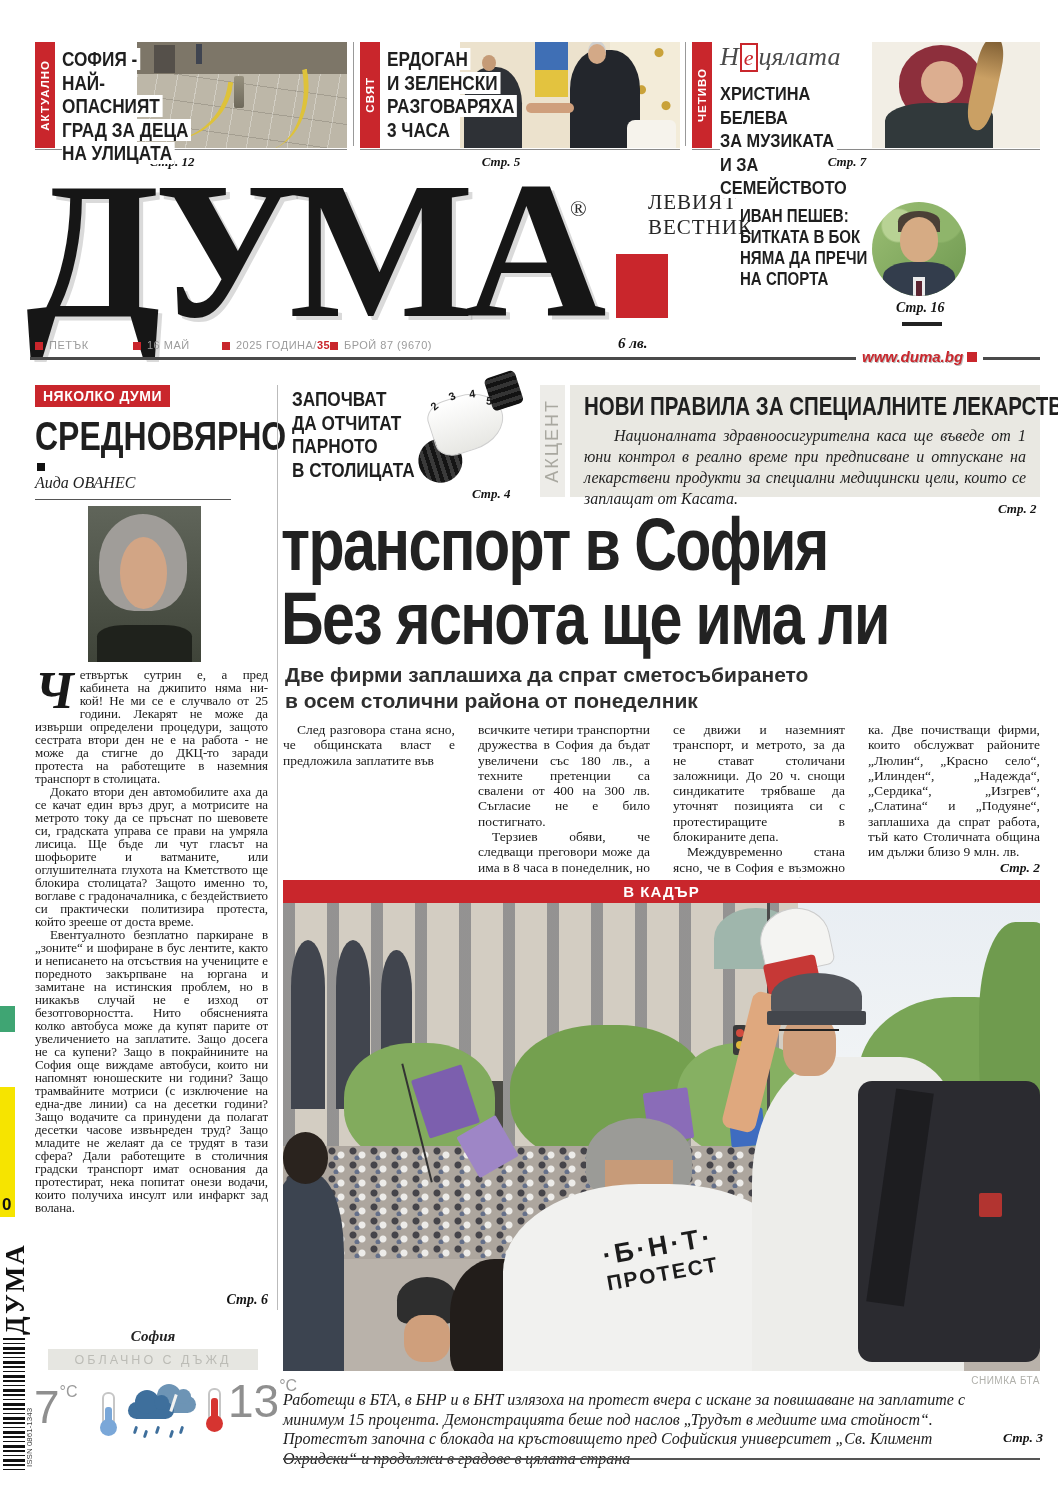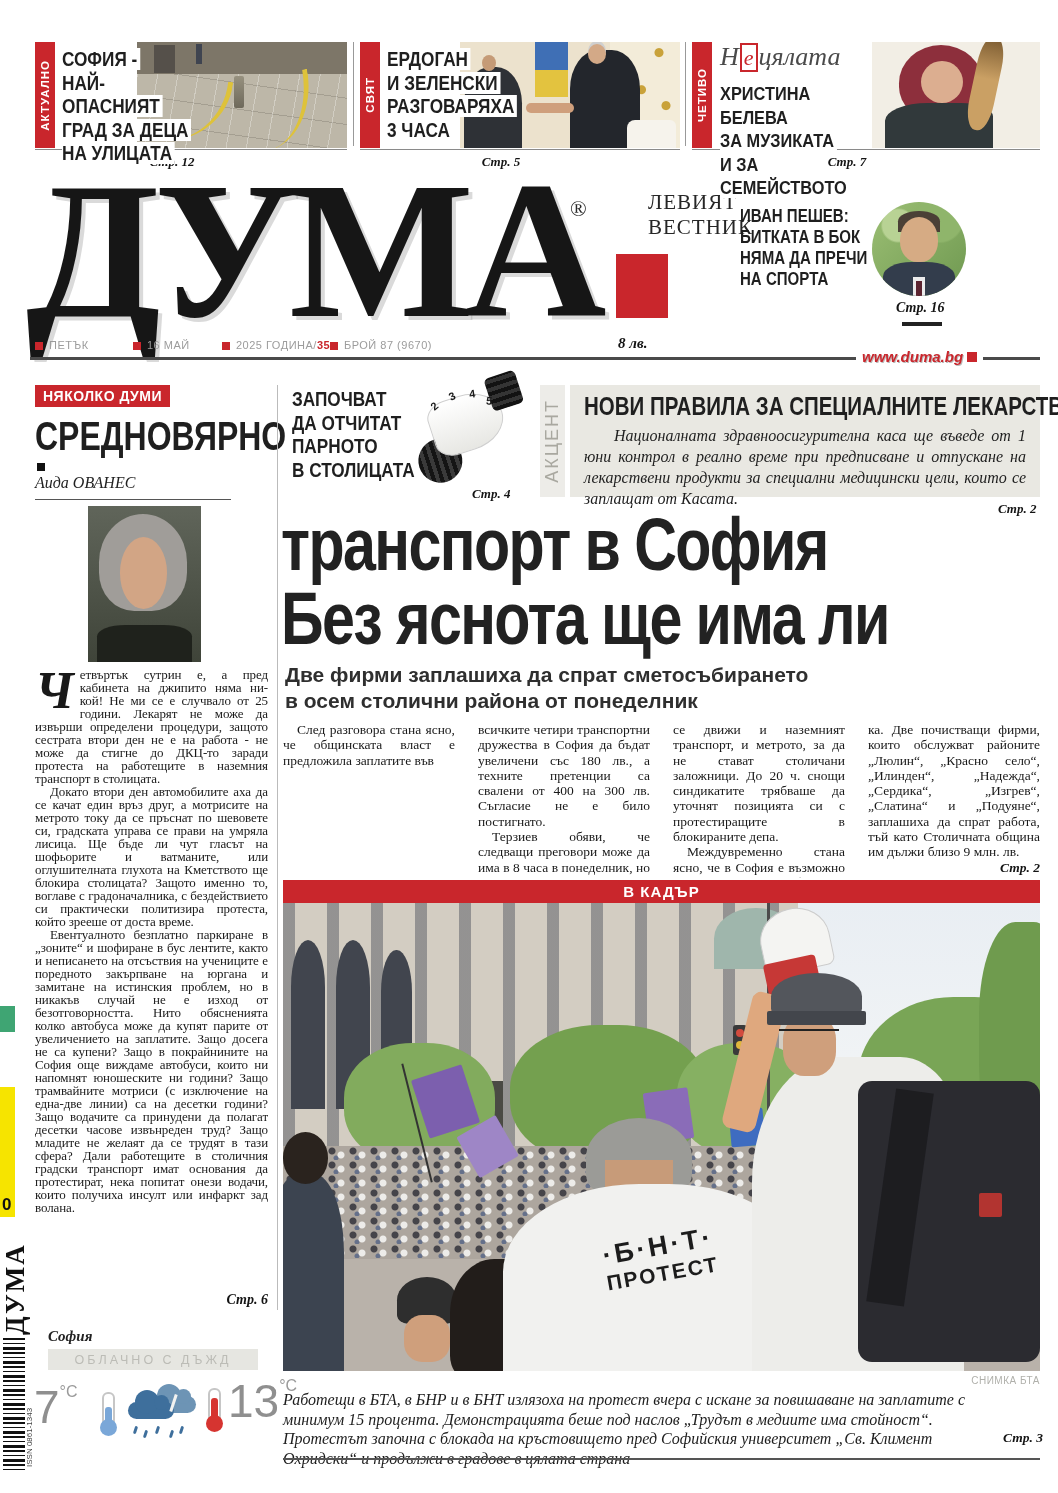--- a/index.html
+++ b/index.html
@@ -154,21 +154,21 @@
     <div class="sh" style="left:44%;bottom:0;width:12%;height:20%;background:#ececec;"></div>
     <div class="sh" style="left:47%;bottom:0;width:6%;height:16%;background:#5c2430;"></div>
   </div>
   <div class="abs pageref" style="left:896px;top:300px;font-size:14px;">Стр. 16</div>
   <div class="abs" style="left:902px;top:322px;width:40px;height:4px;background:#222;"></div>
 
   <span class="dl-item" style="left:35px;"><i class="dlsq"></i><span>ПЕТЪК</span></span>
   <span class="dl-item" style="left:133px;"><i class="dlsq"></i><span>16 МАЙ</span></span>
   <span class="dl-item" style="left:222px;"><i class="dlsq"></i><span>2025 ГОДИНА/</span><span style="color:var(--red);font-weight:bold;">35</span></span>
   <span class="dl-item" style="left:330px;"><i class="dlsq"></i><span>БРОЙ 87 (9670)</span></span>
-  <span class="abs serif" style="left:618px;top:335px;font-weight:bold;font-style:italic;font-size:15px;color:#111;">8 лв.</span>
+  <span class="abs serif" style="left:618px;top:335px;font-weight:bold;font-style:italic;font-size:15px;color:#111;">6 лв.</span>
 
   <div class="abs" style="left:30px;top:357px;width:1010px;height:3px;background:#4a4a4a;"></div>
   <span class="abs" style="left:856px;top:348px;background:#fff;padding:0 6px;font-weight:bold;font-style:italic;font-size:15px;color:var(--red);text-shadow:1px 1px 0 #bbb;"><span>www.duma.bg</span> <i class="redsq" style="width:10px;height:10px;"></i></span>
 
   <div class="abs" style="left:35px;top:385px;background:var(--red);color:#fff;font-weight:bold;font-size:14px;letter-spacing:.5px;padding:3px 8px;display:inline-block;">
     <span>НЯКОЛКО ДУМИ</span>
   </div>
   <div class="abs cond" style="left:35px;top:414px;font-size:40px;">
     <span class="sqz" style="transform:scaleX(.8);">СРЕДНОВЯРНО</span>
   </div>
@@ -303,21 +303,21 @@
     <div class="sh" style="left:92%;top:62%;width:3%;height:5%;background:#b23430;border-radius:2px;"></div>
   </div>
 
   <div class="abs" style="left:283px;top:1375px;width:757px;text-align:right;font-size:10px;letter-spacing:.5px;color:#b0b0ab;">
     <span>СНИМКА БТА</span>
   </div>
   <div class="abs serif" style="left:283px;top:1390px;width:712px;font-style:italic;font-size:16px;line-height:19.5px;color:#1d1d1d;">Работещи в БТА, в БНР и в БНТ излязоха на протест вчера с искане за повишаване на заплатите с минимум 15 процента. Демонстрацията беше под наслов „Трудът в медиите има стойност“. Протестът започна с блокада на кръстовището пред Софийския университет „Св. Климент Охридски“ и продължи в градове в цялата страна</div>
   <div class="abs pageref" style="left:1003px;top:1430px;font-size:13.5px;">Стр. 3</div>
   <div class="abs" style="left:283px;top:1458px;width:757px;height:2px;background:#555;"></div>
 
-  <div class="abs serif" style="left:48px;top:1328px;width:210px;text-align:left;font-style:italic;font-weight:bold;font-size:15px;color:#222;">София</div>
+  <div class="abs serif" style="left:48px;top:1328px;width:210px;text-align:center;font-style:italic;font-weight:bold;font-size:15px;color:#222;">София</div>
   <div class="abs" style="left:48px;top:1349px;width:210px;height:21px;background:#e6e6e1;display:flex;align-items:center;justify-content:center;">
     <span style="font-size:12.5px;letter-spacing:3px;color:#bcbcb6;">ОБЛАЧНО С ДЪЖД</span>
   </div>
   <div class="temp" style="left:34px;top:1380px;">
     <span>7</span><span class="unit">°C</span>
   </div>
   <div class="thermo" style="left:102px;top:1392px;">
     <i style="background:#7aa7d8;"></i>
     <b style="background:#7aa7d8;"></b>
   </div>

